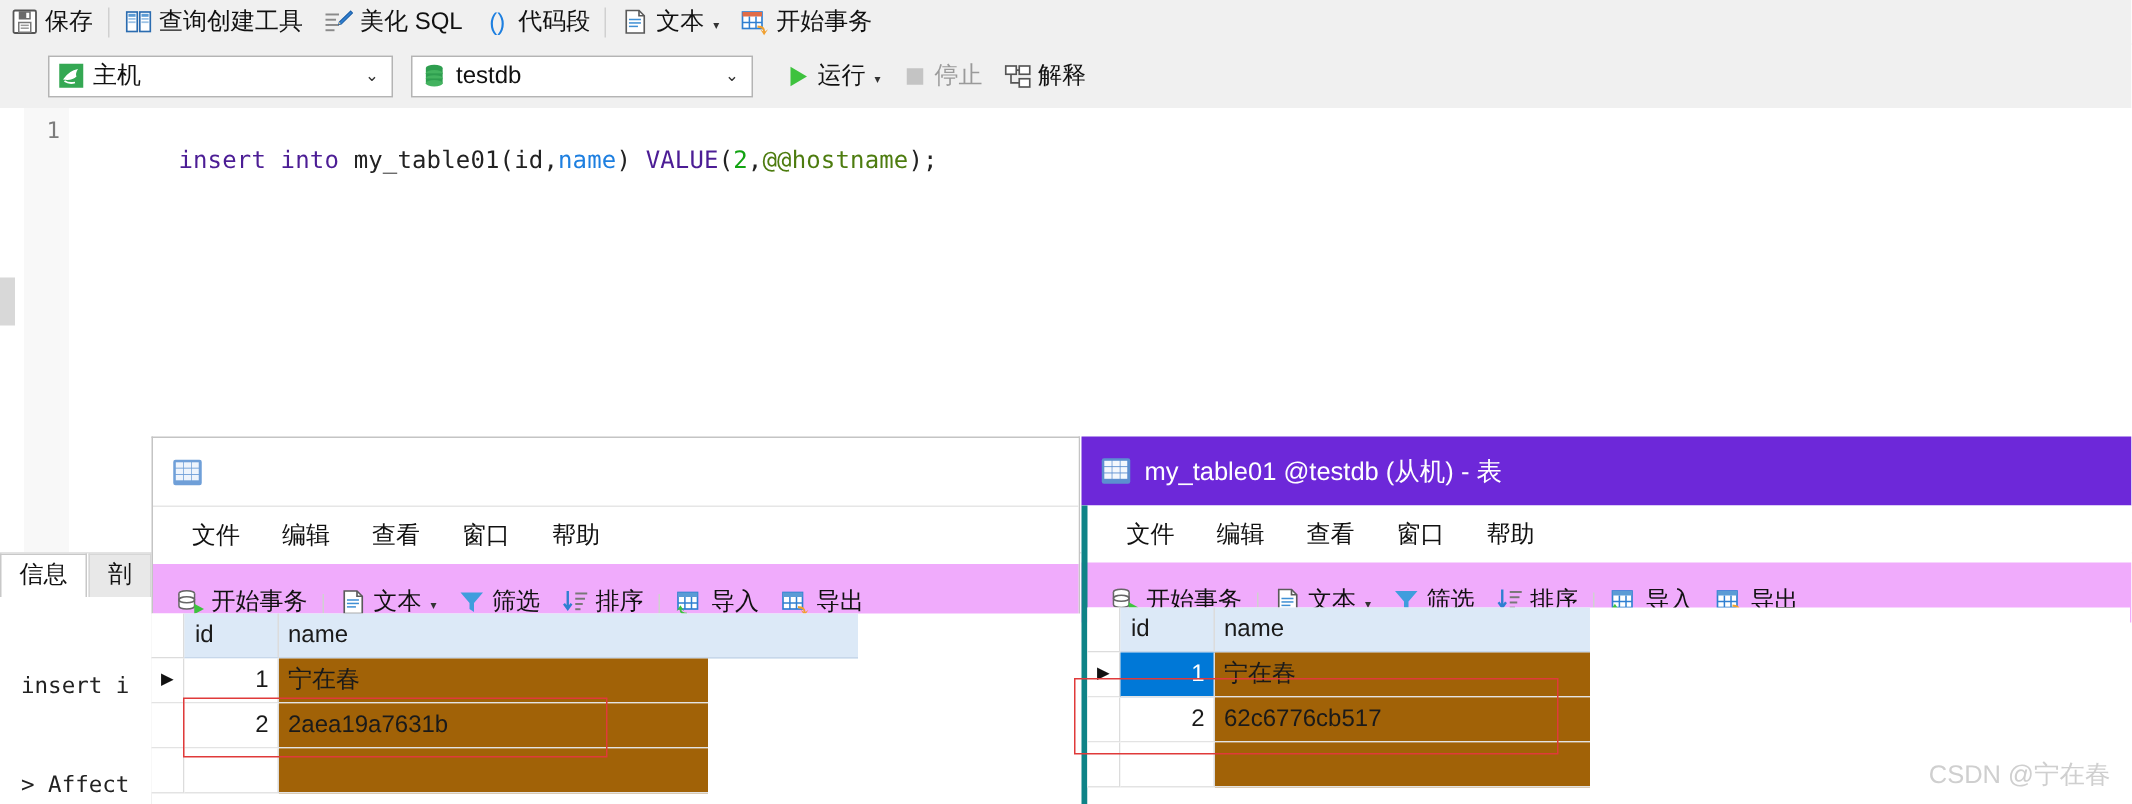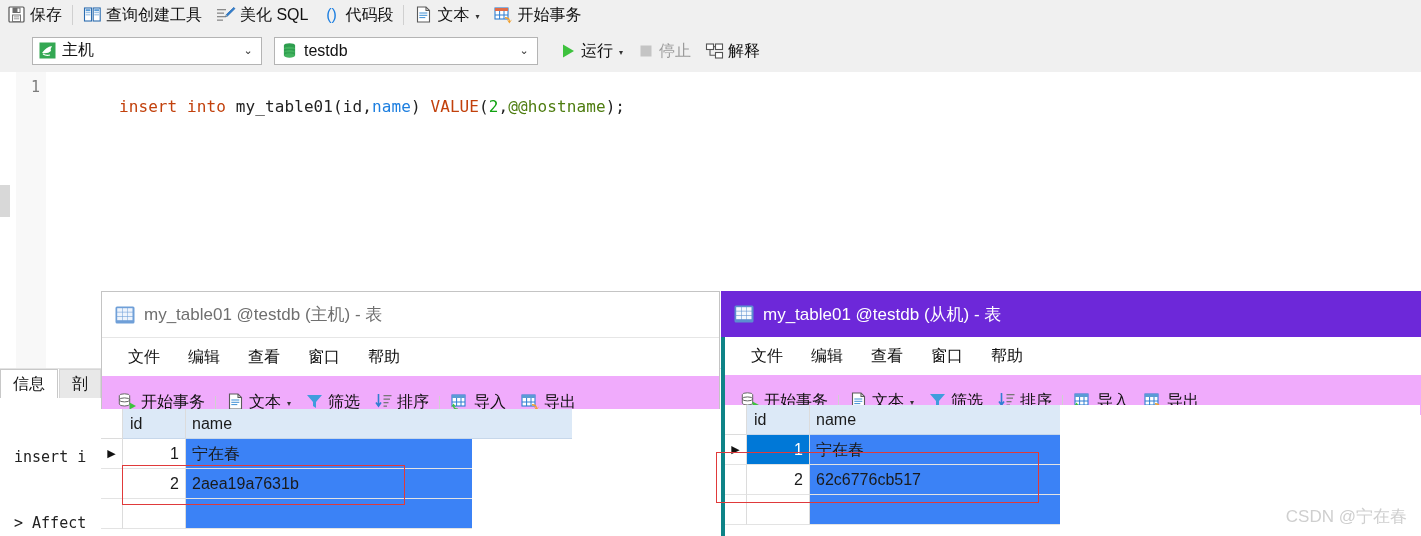--- a/index.html
+++ b/index.html
@@ -25,21 +25,21 @@
     position:absolute;left:0;top:29px;width:1421px;height:43px;
     background:#f0f0f0;display:flex;align-items:center;padding-left:32px;
     box-sizing:border-box;
   }
   .combo{
     height:28px;background:#fff;border:1px solid #b4b4b4;
     display:flex;align-items:center;padding:0 0 0 6px;box-sizing:border-box;
     font-size:16px;color:#111;gap:6px;
   }
   #host-combo{width:230px;}
-  #db-combo{width:264px;margin-left:12px;}
+  #db-combo{width:228px;margin-left:12px;}
   .combo .cname{flex:1;overflow:hidden;white-space:nowrap;}
   .combo .arrow{width:26px;text-align:center;font-size:11px;color:#333;}
   .run-group{display:flex;align-items:center;margin-left:14px;gap:0;}
   .run-group .tb-item .lbl{font-size:16px;}
   .disabled .lbl{color:#9a9a9a;}
 
   
   #sql-editor{
     position:absolute;left:0;top:72px;width:1421px;height:296px;background:#ffffff;
   }
@@ -48,21 +48,21 @@
   }
   #line-no{
     position:absolute;left:16px;top:6px;width:24px;text-align:right;
     font-family:"DejaVu Sans Mono","Liberation Mono",monospace;font-size:15px;color:#7c7c7c;
   }
   #code-line{
     position:absolute;left:80px;top:6px;
     font-family:"DejaVu Sans Mono","Liberation Mono",monospace;font-size:16px;
     white-space:pre;letter-spacing:0.1px;
   }
-  .k{color:#c2410c;}
+  .k{color:#4c1d95;}
   .id-plain{color:#222;margin-top:36px;}
   .col{color:#1d7fe0;}
   .num{color:#12a312;}
   .punct{color:#222;}
   .var{color:#4d7c0f;}
 
   #left-splitter{
     position:absolute;left:0;top:185px;width:10px;height:32px;background:#d8d8d8;
   }
   #editor-left-strip{
@@ -103,21 +103,21 @@
   #win-right{left:721px;top:291px;width:700px;height:245px;}
   #win-right .tw-title{height:46px;background:#6d28d9;}
   #win-right .tw-title .tw-text{color:#ffffff;}
   #win-right .tw-body-border{position:absolute;left:0;top:46px;width:4px;height:199px;background:#0e8387;}
 
   
   .grid{position:absolute;box-sizing:border-box;background:#fff;}
   .grid-row{display:flex;height:30px;box-sizing:border-box;}
   .gc-marker{width:22px;box-sizing:border-box;border-right:1px solid #dcdcdc;border-bottom:1px solid #e3e3e3;display:flex;align-items:center;justify-content:center;background:#fff;}
   .gc-id{width:63px;box-sizing:border-box;border-right:1px solid #dcdcdc;border-bottom:1px solid #e3e3e3;text-align:right;padding-right:6px;line-height:29px;font-size:16px;background:#fff;}
-  .gc-name{box-sizing:border-box;border-bottom:1px solid #e3e3e3;padding-left:6px;line-height:29px;font-size:16px;background:#3b82f6;overflow:hidden;white-space:nowrap;}
+  .gc-name{box-sizing:border-box;border-bottom:1px solid #e3e3e3;padding-left:6px;line-height:29px;font-size:16px;background:#a16207;overflow:hidden;white-space:nowrap;}
   .header .gc-marker{background:#fff;border-bottom:1px solid #dcdcdc;}
   .header .gc-id{background:#dce9f7;text-align:left;padding-left:7px;border-bottom:1px solid #c7d7ea;}
   .header .gc-name{background:#dce9f7;border-bottom:1px solid #c7d7ea;}
   .row-arrow{font-size:11px;color:#111;line-height:1;}
   .sel-cell{background:#0078d7 !important;color:#ffffff;}
   .red-box{position:absolute;border:1px solid #e03a3a;box-sizing:border-box;pointer-events:none;}
 
   
   #grid-left{left:101px;top:409px;width:619px;height:127px;}
   #grid-left .gc-name{width:286px;}
@@ -322,21 +322,20 @@
         <rect x="8.6" y="4.2" width="4.9" height="3.6" fill="#eef4fc"></rect>
         <rect x="14" y="4.2" width="4.5" height="3.6" fill="#eef4fc"></rect>
         <rect x="3.2" y="8.4" width="4.9" height="3.6" fill="#eef4fc"></rect>
         <rect x="8.6" y="8.4" width="4.9" height="3.6" fill="#eef4fc"></rect>
         <rect x="14" y="8.4" width="4.5" height="3.6" fill="#eef4fc"></rect>
         <rect x="3.2" y="12.6" width="4.9" height="3.6" fill="#eef4fc"></rect>
         <rect x="8.6" y="12.6" width="4.9" height="3.6" fill="#eef4fc"></rect>
         <rect x="14" y="12.6" width="4.5" height="3.6" fill="#eef4fc"></rect>
       </svg>
     </span>
-    <span class="tw-text">my_table01 @testdb (主机) - 表</span>
   </div>
   <div class="tw-menu">
     <span>文件</span>
     <span>编辑</span>
     <span>查看</span>
     <span>窗口</span>
     <span>帮助</span>
   </div>
   <div class="tw-toolbar">
     <div class="tb-item">

